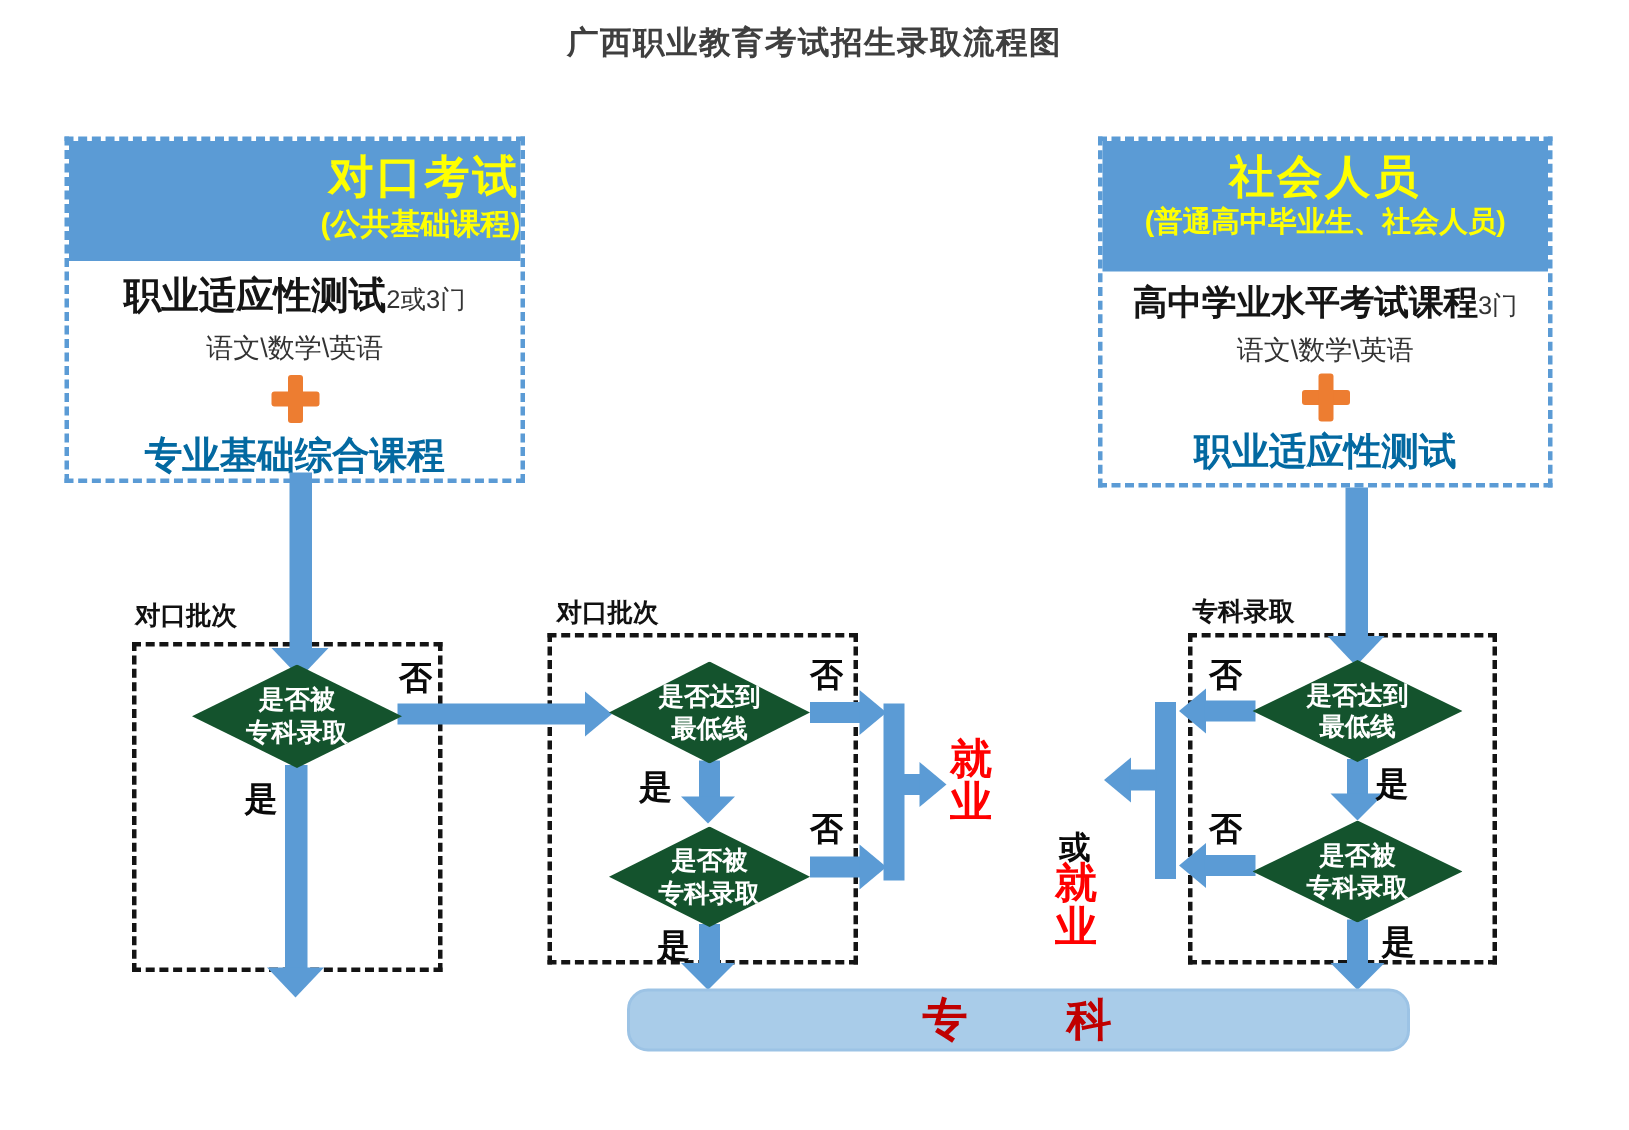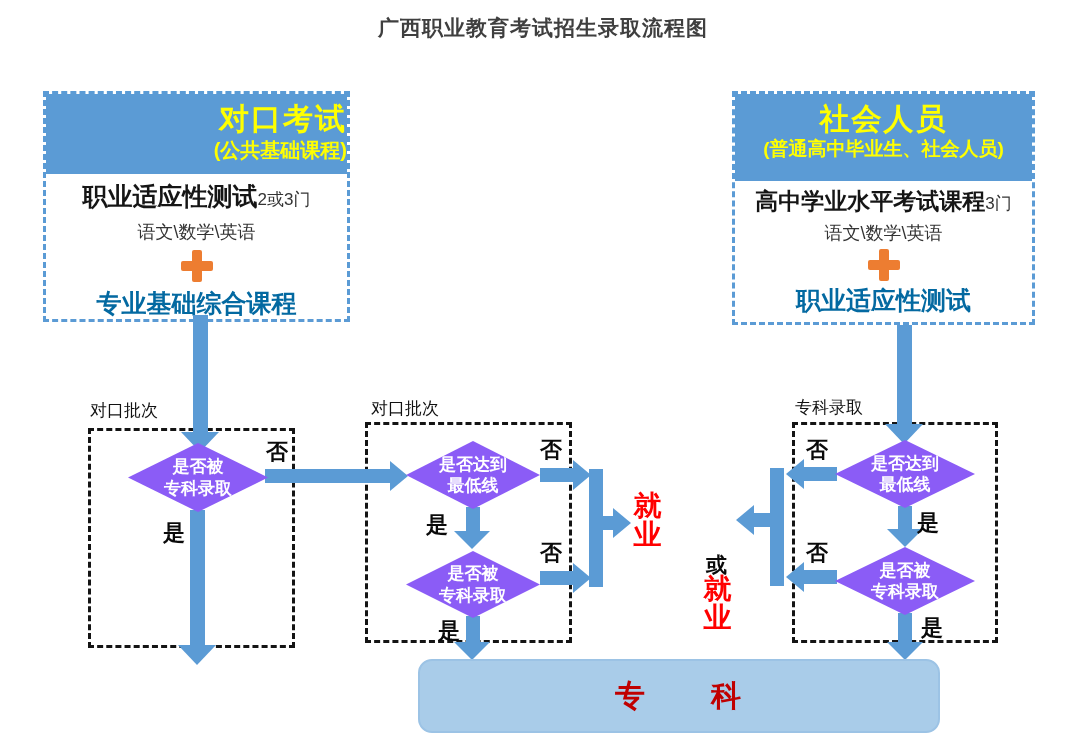--- a/index.html
+++ b/index.html
@@ -21,24 +21,24 @@
   .course-bold{font-size:25px;font-weight:bold;color:#151515;}
   .course-note{font-size:17px;font-weight:normal;color:#333;}
   .subjects{font-size:18px;color:#333;margin-top:7px;}
   .course2{font-size:25px;font-weight:bold;color:#0369a1;margin-top:5px;}
   
   .plus{width:32px;height:32px;position:relative;margin:6px auto 0 auto;}
   .plus::before{content:"";position:absolute;left:0;top:11px;width:32px;height:10px;background:#ED7D31;border-radius:2px;}
   .plus::after{content:"";position:absolute;left:11px;top:0;width:10px;height:32px;background:#ED7D31;border-radius:2px;}
   
   .batch-box{border:3px dashed #141414;background:transparent;box-sizing:border-box;}
-  .batch-label{font-size:17px;font-weight:normal;color:#111;}
+  .batch-label{font-size:17px;font-weight:bold;color:#111;}
   
   .diamond{
-    background:#8b5cf6;display:flex;flex-direction:column;align-items:center;justify-content:center;
+    background:#14532d;display:flex;flex-direction:column;align-items:center;justify-content:center;
     clip-path:polygon(50% 0,100% 50%,50% 100%,0 50%);
     color:#fff;font-weight:bold;font-size:17px;line-height:1.25;text-align:center;
   }
   
   .shaft{position:absolute;background:#5B9BD5;}
   .tri{position:absolute;width:0;height:0;border-style:solid;border-color:transparent;}
   .tri.down{border-left-width:19px;border-right-width:19px;border-top:20px solid #5B9BD5;border-bottom:0;}
   .tri.right{border-top-width:15px;border-bottom-width:15px;border-left:18px solid #5B9BD5;border-right:0;}
   .tri.left{border-top-width:15px;border-bottom-width:15px;border-right:18px solid #5B9BD5;border-left:0;}
   .yn{font-size:22px;font-weight:bold;color:#0a0a0a;}
@@ -200,17 +200,17 @@
   <div class="abs yn" style="left:438px;top:616px;">是</div>
   <div class="abs yn" style="left:806px;top:435px;">否</div>
   <div class="abs yn" style="left:917px;top:508px;">是</div>
   <div class="abs yn" style="left:806px;top:538px;">否</div>
   <div class="abs yn" style="left:921px;top:613px;">是</div>
 
   <div class="abs vtext red" style="left:632px;top:491px;font-size:28px;line-height:1.05;">就业</div>
   <div class="abs" style="left:706px;top:551px;font-size:21px;font-weight:bold;color:#0a0a0a;">或</div>
   <div class="abs vtext red" style="left:702px;top:574px;font-size:28px;line-height:1.05;">就业</div>
 
-  <div class="abs result" style="left:418px;top:659px;width:522px;height:74px;font-family:Liberation Mono, monospace;">
+  <div class="abs result" style="left:418px;top:659px;width:522px;height:42px;font-family:Liberation Mono, monospace;">
     <span>专　　科</span>
   </div>
 
 </div>
 
 </body></html>

